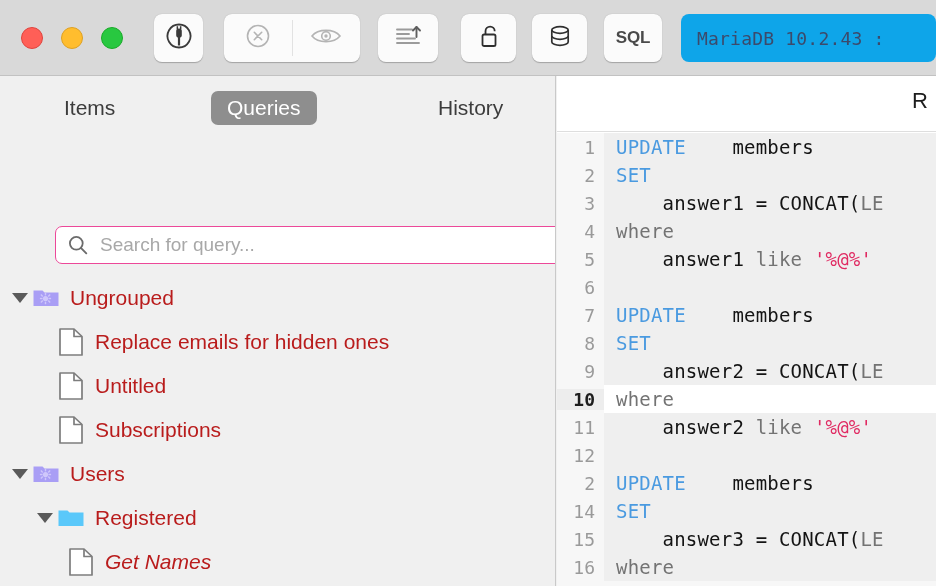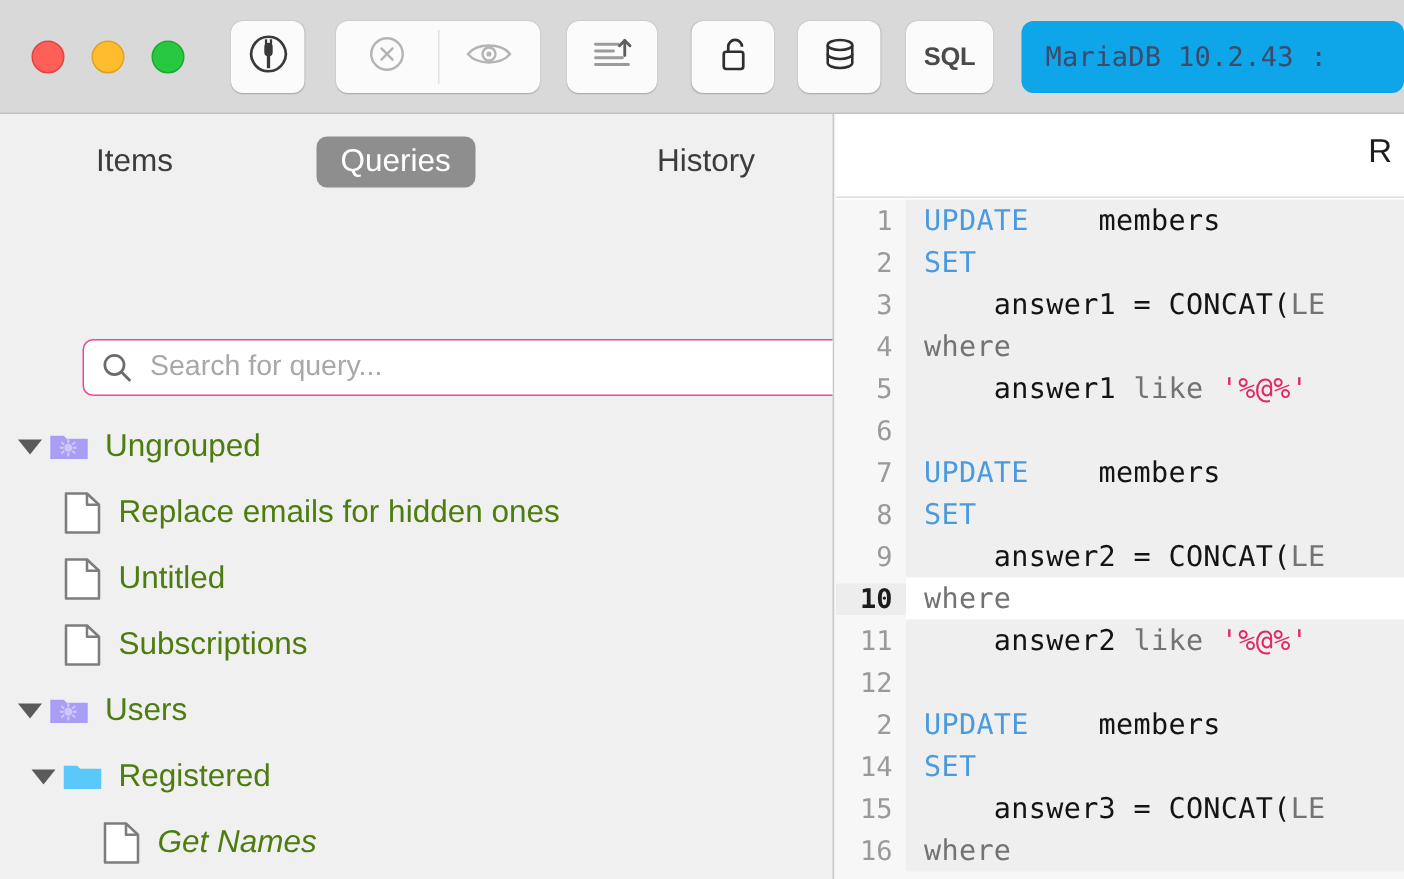--- a/index.html
+++ b/index.html
@@ -179,26 +179,26 @@
   }
   .row .ic {
     width: 30px;
     display: flex;
     align-items: center;
     justify-content: center;
     flex: none;
   }
   .row .lbl {
     font-size: 21px;
-    color: #4d7c0f;
+    color: #b91c1c;
     margin-left: 9px;
     white-space: nowrap;
   }
   .indent-0 { padding-left: 9px; }
-  .indent-1 { padding-left: 18px; }
+  .indent-1 { padding-left: 34px; }
   .indent-2 { padding-left: 44px; font-style: italic; }
 
   .tri-glyph {
     width: 0; height: 0;
     border-left: 8px solid transparent;
     border-right: 8px solid transparent;
     border-top: 10px solid #5a5a5a;
   }
 
   

